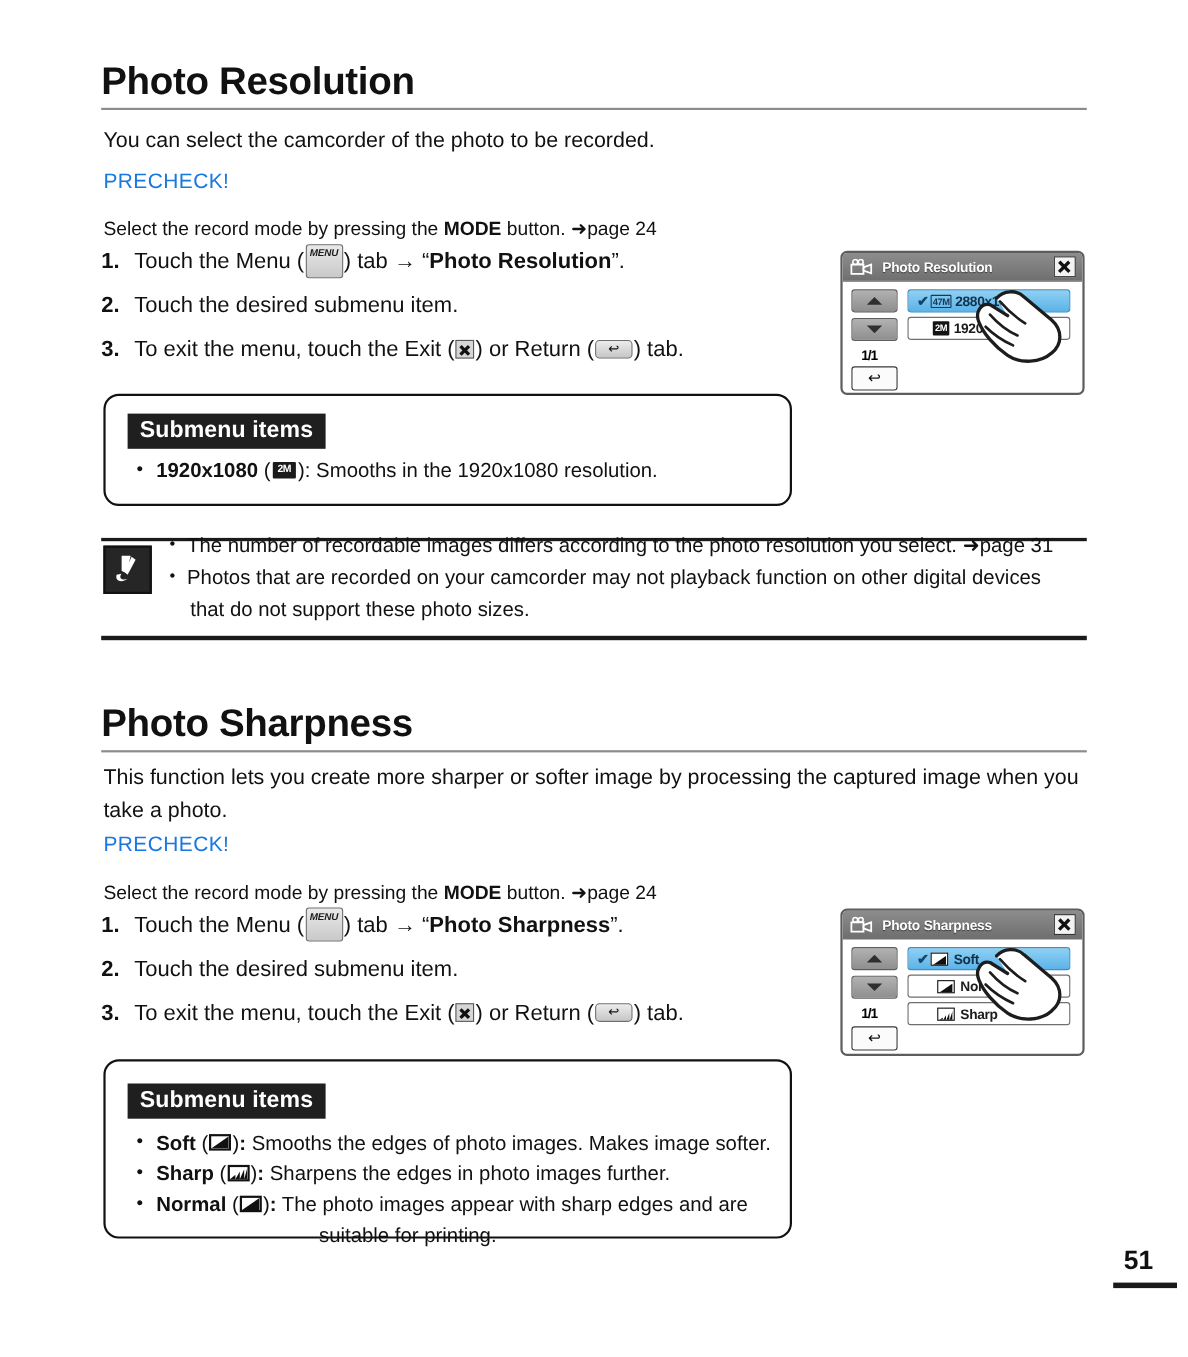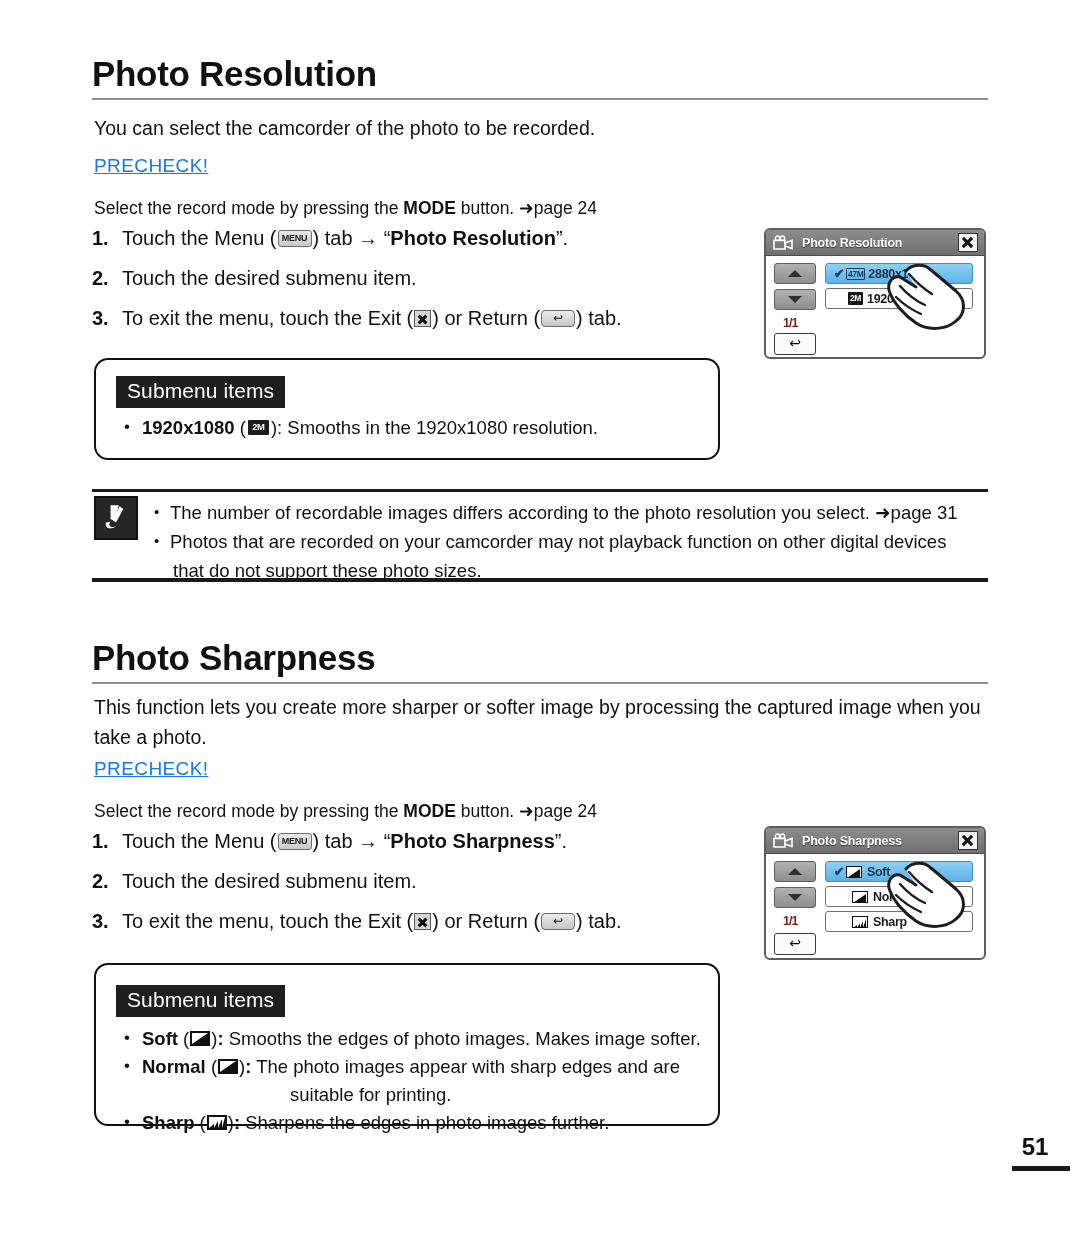--- a/index.html
+++ b/index.html
@@ -36,21 +36,20 @@
     position: absolute;
     font-size: 19.5px;
     line-height: 30px;
     color: #111;
   }
   .precheck {
     position: absolute;
     font-size: 19px;
     font-weight: normal;
     color: #1877e0;
-    text-decoration: underline;
     letter-spacing: 0.4px;
   }
   .small-note {
     position: absolute;
     font-size: 17.5px;
     line-height: 26px;
     color: #111;
     margin-top: 12px;
   }
   b, .b { font-weight: bold; }
@@ -72,32 +71,33 @@
   }
   .step-text { }
 
   
   .ico {
     display: inline-block;
     vertical-align: middle;
     position: relative;
   }
   .ico-menu {
-    width: 34px; height: 17px;
+    width: 34px; height: 31px;
     background: linear-gradient(#e9e9e9, #c9c9c9);
     border: 1px solid #6d6d6d;
     border-radius: 3px;
     font-size: 9px;
     font-weight: bold;
     line-height: 15px;
     text-align: center;
     letter-spacing: -0.2px;
     color: #1b1b1b;
     margin: 0 1px;
     top: -1px;
+    font-style: italic;
   }
   .ico-exit {
     width: 17px; height: 17px;
     background: #d6d6d6;
     border: 1px solid #5a5a5a;
     margin: 0 1px;
     top: -1px;
   }
   .ico-exit::before, .ico-exit::after {
     content: "";
@@ -165,21 +165,21 @@
     position: absolute;
     border: 2.5px solid #111;
     border-radius: 14px;
     background: #fff;
   }
   .submenu-label {
     position: absolute;
     background: #1f1f1f;
     color: #fff;
     font-size: 21px;
-    font-weight: normal;
+    font-weight: bold;
     padding: 3px 11px 5px 11px;
     letter-spacing: 0.1px;
   }
   .submenu-list {
     position: absolute;
     font-size: 18.5px;
     line-height: 28px;
     color: #111;
   }
   .submenu-list .li {
@@ -302,21 +302,21 @@
   }
   .chev-down {
     border-left: 7px solid transparent;
     border-right: 7px solid transparent;
     border-top: 7px solid #2f2f2f;
   }
   .page-ind {
     position: absolute;
     font-size: 12.5px;
     font-weight: bold;
-    color: #7f1d1d;
+    color: #000000;
     letter-spacing: -1px;
     text-align: center;
   }
   .ret-btn {
     position: absolute;
     width: 42px; height: 22px;
     background: #fbfbfb;
     border: 1.5px solid #3a3a3a;
     border-radius: 3px;
     text-align: center;
@@ -490,21 +490,21 @@
   <div class="note-rule-top" style="left:92px; top:489px; width:896px;"></div>
   <div class="note-icon" style="left:94px; top:496px;">
     <svg viewBox="0 0 44 44" width="40" height="40">
       <path d="M13 9 L26 9 L30 18 L19 34 L13 30 Z" fill="#262626"></path>
       <path d="M16 8 L25 8 L21 26 L16 23 Z" fill="#ffffff"></path>
       <path d="M26 9 L30 12 L22 27 L19 24 Z" fill="#ffffff"></path>
       <path d="M16 26 C12 31, 18 33, 22 31 C17 35, 9 34, 11 27 Z" fill="#ffffff"></path>
       <path d="M18 24 L20 26 L17 30 Z" fill="#262626"></path>
     </svg>
   </div>
-  <div class="note-list" style="left:150px; top:498px;">
+  <div class="note-list" style="left:150px; top:481px;">
     <div class="li"><span>The number of recordable images differs according to the photo resolution you select. ➜page 31</span></div>
     <div class="li"><span>Photos that are recorded on your camcorder may not playback function on other digital devices</span><span class="wrap2">that do not support these photo sizes.</span></div>
   </div>
   <div class="note-rule-bottom" style="left:92px; top:578px; width:896px;"></div>
 
   <div class="section-title" style="left:92px; top:638px;">Photo Sharpness</div>
   <div class="title-rule" style="left:92px; top:682px; width:896px;"></div>
 
   <div class="para" style="left:94px; top:692px; width:890px;">
     <span>This function lets you create more sharper or softer image by processing the captured image</span>
@@ -591,25 +591,25 @@
       </span>
     </div>
   </div>
 
   <div class="submenu-box" style="left:94px; top:963px; width:626px; height:163px;">
     <div class="submenu-label" style="left:20px; top:20px;">Submenu items</div>
     <div class="submenu-list" style="left:20px; top:60px;">
       <span class="li"><b>Soft</b> (<span class="ico ico-sharp"><svg width="16" height="11" viewBox="0 0 16 11" style="display:block">
               <path d="M0 11 L16 0 L16 11 Z" fill="#111"></path>
             </svg></span>)<b>:</b><span> Smooths the edges of photo images. Makes image softer.</span></span>
+      <span class="li"><b>Sharp</b> (<span class="ico ico-sharp"><svg width="16" height="11" viewBox="0 0 16 11" style="display:block">
+              <path d="M0 11 L5 7 L5 11 L9 4 L9 11 L13 2 L13 11 L16 0 L16 11 Z" fill="#111"></path>
+            </svg></span>)<b>:</b><span> Sharpens the edges in photo images further.</span></span>
       <span class="li"><b>Normal</b> (<span class="ico ico-sharp"><svg width="16" height="11" viewBox="0 0 16 11" style="display:block">
               <path d="M0 11 L16 0 L16 11 Z" fill="#111"></path>
             </svg></span>)<b>:</b><span> The photo images appear with sharp edges and are</span><span class="cont">suitable for printing.</span></span>
-      <span class="li"><b>Sharp</b> (<span class="ico ico-sharp"><svg width="16" height="11" viewBox="0 0 16 11" style="display:block">
-              <path d="M0 11 L5 7 L5 11 L9 4 L9 11 L13 2 L13 11 L16 0 L16 11 Z" fill="#111"></path>
-            </svg></span>)<b>:</b><span> Sharpens the edges in photo images further.</span></span>
     </div>
   </div>
 
   <div class="pagenum" style="left:1012px; top:1133px; width:46px;">51</div>
   <div class="pagenum-rule" style="left:1012px; top:1166px; width:58px;"></div>
 
 </div>
 
 </body></html>

